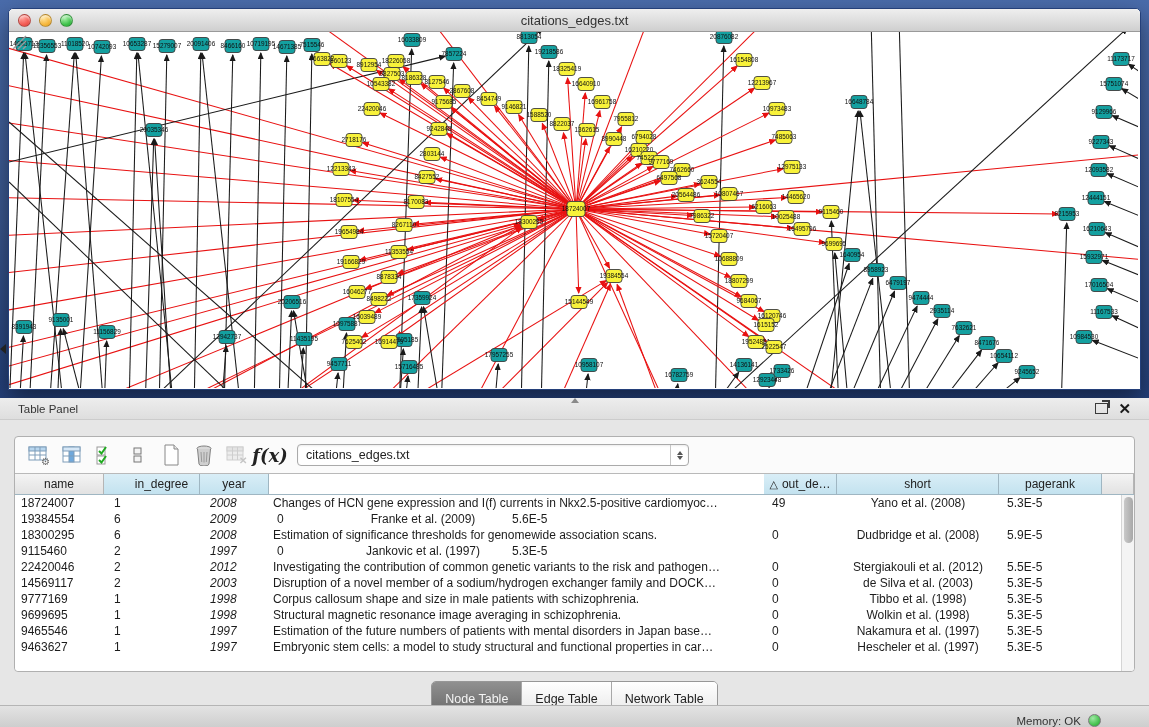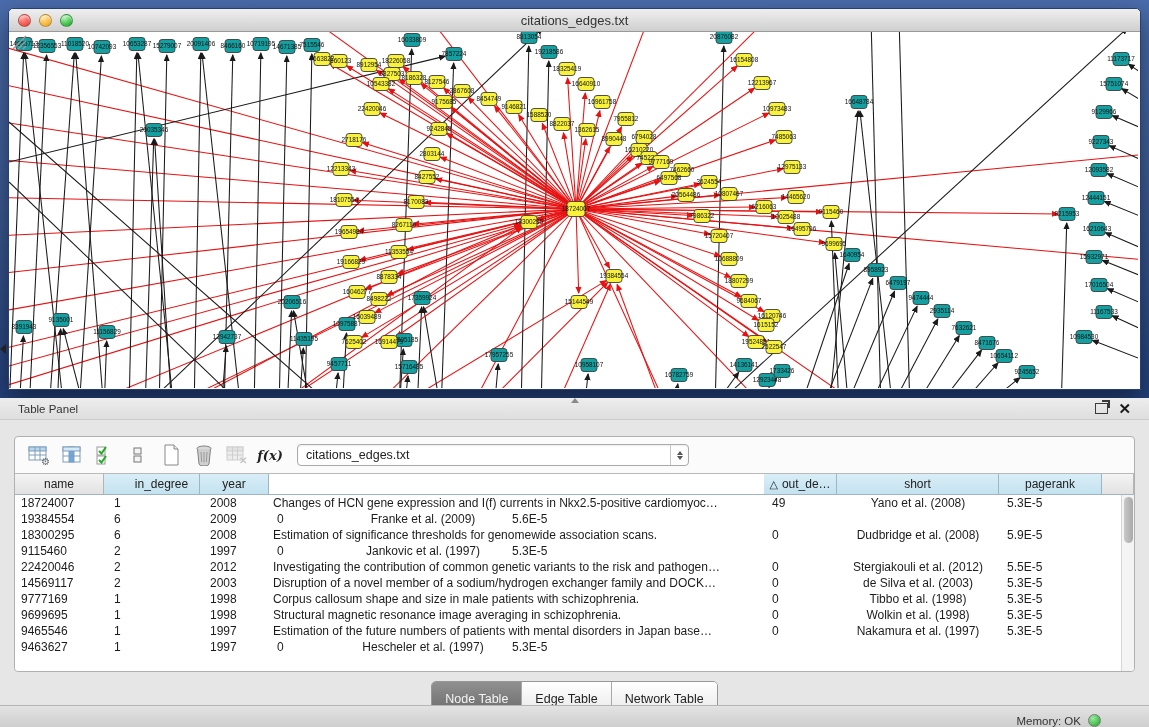--- a/index.html
+++ b/index.html
@@ -62,21 +62,21 @@
     border-top:2px solid #3a3a3a; border-right:2px solid #3a3a3a; }
   .close-x { font-size:15px; font-weight:bold; color:#1a1a1a; line-height:1; cursor:default; }
   .panel-body {
     position:absolute; left:14px; right:14px; top:38px; height:236px;
     background:#fbfbfb; border:1px solid #b0b0b0; border-radius:4px;
     display:flex; flex-direction:column;
   }
   .toolbar { height:36px; flex:0 0 36px; display:flex; align-items:center; gap:9px; padding:0 12px; }
   .tb-btn { width:24px; height:24px; display:flex; align-items:center; justify-content:center; }
   .tb-btn svg { display:block; }
-  .fx { font-family:"DejaVu Serif", serif; font-style:italic; font-weight:bold; font-size:13px; color:#222; }
+  .fx { font-family:"DejaVu Serif", serif; font-style:italic; font-weight:bold; font-size:18px; color:#222; }
   .net-select {
     margin-left:6px; width:392px; height:22px; background:#fff;
     border:1px solid #aaa; border-radius:4px; box-shadow:inset 0 1px 2px rgba(0,0,0,.08);
     display:flex; align-items:center; font-size:12.5px; color:#222;
   }
   .net-select .sel-text { padding-left:8px; flex:1; }
   .sel-stepper { width:18px; height:100%; border-left:1px solid #c5c5c5;
     display:flex; flex-direction:column; align-items:center; justify-content:center; gap:1px; }
   .sel-stepper i { width:0; height:0; border-left:3.5px solid transparent; border-right:3.5px solid transparent; }
   .sel-stepper .up { border-bottom:4px solid #555; }
@@ -89,21 +89,21 @@
     background:linear-gradient(180deg,#d9eef7,#c3e2ef);
     border-right:1px solid #9fb6c2;
     font-size:12px; color:#222; display:flex; align-items:center; justify-content:center;
     white-space:nowrap; overflow:hidden;
   }
   .th.plain { background:linear-gradient(180deg,#f4f4f4,#e2e2e2); border-right:1px solid #b5b5b5; }
   .th .sort { margin-right:4px; font-size:11px; }
   .tbl-rows { flex:1; overflow:hidden; }
   .tr { display:flex; height:16px; align-items:center; }
   .td { font-size:12px; color:#1c1c1c; padding:0 4px; white-space:nowrap; overflow:hidden; }
-  .c0{width:89px; padding-left:6px;} .c1{width:96px; padding-left:10px;} .c2{width:69px; padding-left:10px;}
+  .c0{width:89px; padding-left:6px;} .c1{width:96px; padding-left:10px;} .c2{width:69px; padding-left:10px;font-style:italic;}
   .c3{width:495px;} .c4{width:73px; padding-left:8px;} .c5{width:162px; text-align:center;}
   .c6{width:103px; padding-left:8px;} .cf{flex:1;}
   .vscroll {
     position:absolute; right:0; top:21px; bottom:0; width:13px;
     background:#f4f4f4; border-left:1px solid #d5d5d5;
   }
   .vthumb { position:absolute; left:1.5px; top:2px; width:9px; height:46px; border-radius:5px;
     background:linear-gradient(90deg,#c9c9c9,#a8a8a8); }
   
   .tabs-row { position:absolute; left:0; right:0; top:283px; display:flex; justify-content:center; }
@@ -1024,20 +1024,21 @@
             <div class="td c3">Estimation of the future numbers of patients with mental disorders in Japan base…</div>
             <div class="td c4">0</div>
             <div class="td c5">Nakamura et al. (1997)</div>
             <div class="td c6">5.3E-5</div>
             <div class="td cf"></div>
           </div>
           <div class="tr">
             <div class="td c0">9463627</div>
             <div class="td c1">1</div>
             <div class="td c2">1997</div>
+            <div class="td c3">Embryonic stem cells: a model to study structural and functional properties in car…</div>
             <div class="td c4">0</div>
             <div class="td c5">Hescheler et al. (1997)</div>
             <div class="td c6">5.3E-5</div>
             <div class="td cf"></div>
           </div>
         </div>
       <div class="vscroll">
         <div class="vthumb"></div>
       </div>
     </div>

